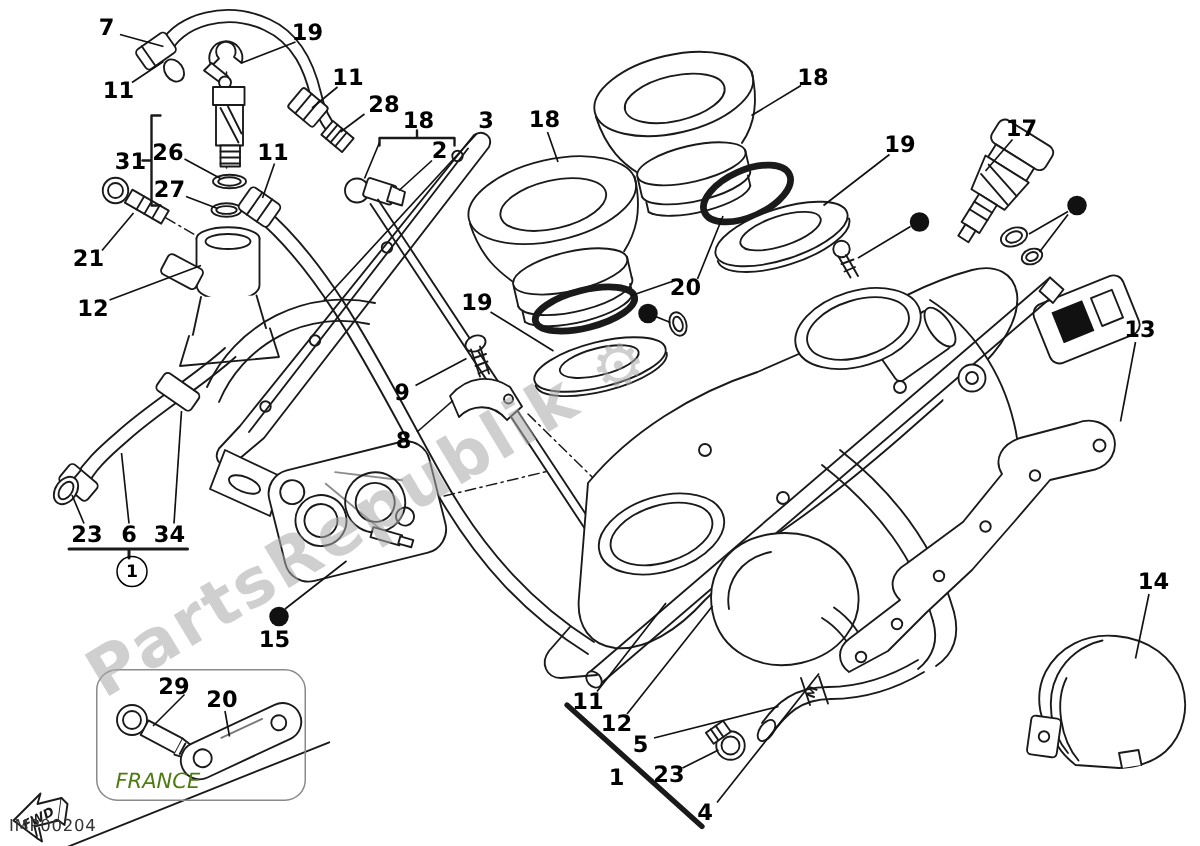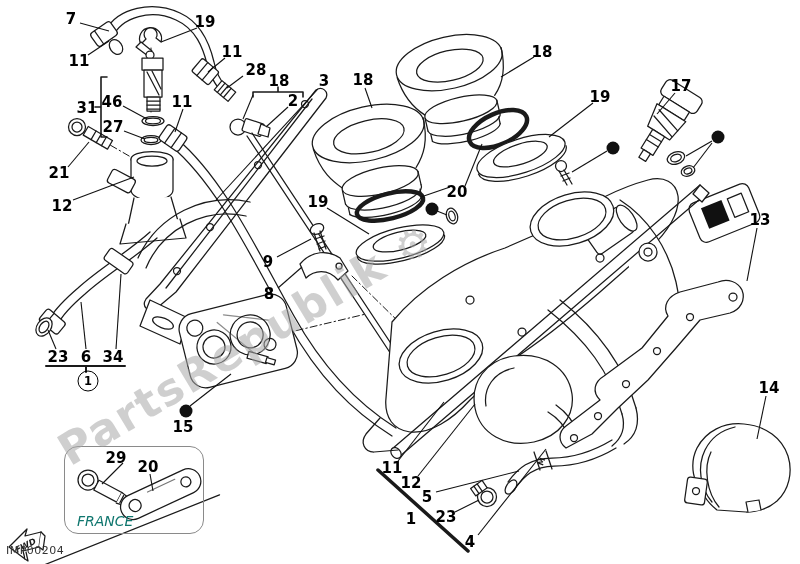--- a/index.html
+++ b/index.html
@@ -10,21 +10,21 @@
            font-size:15px;color:#000;line-height:1;white-space:nowrap;z-index:5;}
   .circ{border:1.6px solid #000;border-radius:50%;width:19px;height:19px;
         display:flex;align-items:center;justify-content:center;font-size:11.5px;}
   .watermark{position:absolute;left:62px;top:428px;transform:rotate(-31deg);
              transform-origin:0 50%;font-size:44px;font-weight:600;letter-spacing:2px;
              color:#a9a9a9;opacity:.55;white-space:nowrap;z-index:4;pointer-events:none;}
   .watermark .gear{font-size:40px;}
   .france-box{position:absolute;left:64px;top:446px;width:138px;height:86px;
               border:1.5px solid #8a8a8a;border-radius:14px;z-index:2;}
   .france-label{position:absolute;left:12px;bottom:4px;font-style:italic;
-                font-size:14px;color:#0f766e;}
+                font-size:14px;color:#4d7c0f;}
   .img-code{position:absolute;left:6px;top:544px;font-size:11px;color:#333;
             letter-spacing:.5px;z-index:5;}
 </style>
 </head>
 <body>
 
 <div class="stage">
 
   <svg class="art" width="800" height="564" viewBox="0 0 800 564" aria-hidden="true">
     <g stroke="#1a1a1a" stroke-width="1.25" fill="none" stroke-linecap="round" stroke-linejoin="round">
@@ -407,21 +407,21 @@
   <div class="callout" style="left:232px;top:52px">11</div>
   <div class="callout" style="left:256px;top:70px">28</div>
   <div class="callout" style="left:279px;top:81px">18</div>
   <div class="callout" style="left:293px;top:101px">2</div>
   <div class="callout" style="left:324px;top:81px">3</div>
   <div class="callout" style="left:363px;top:80px">18</div>
   <div class="callout" style="left:542px;top:52px">18</div>
   <div class="callout" style="left:600px;top:97px">19</div>
   <div class="callout" style="left:681px;top:86px">17</div>
   <div class="callout" style="left:87px;top:108px">31</div>
-  <div class="callout" style="left:112px;top:102px">46</div>
+  <div class="callout" style="left:112px;top:102px">26</div>
   <div class="callout" style="left:113px;top:127px">27</div>
   <div class="callout" style="left:182px;top:102px">11</div>
   <div class="callout" style="left:59px;top:173px">21</div>
   <div class="callout" style="left:62px;top:206px">12</div>
   <div class="callout" style="left:457px;top:192px">20</div>
   <div class="callout" style="left:318px;top:202px">19</div>
   <div class="callout" style="left:268px;top:262px">9</div>
   <div class="callout" style="left:269px;top:294px">8</div>
   <div class="callout" style="left:760px;top:220px">13</div>
   <div class="callout" style="left:58px;top:357px">23</div>

